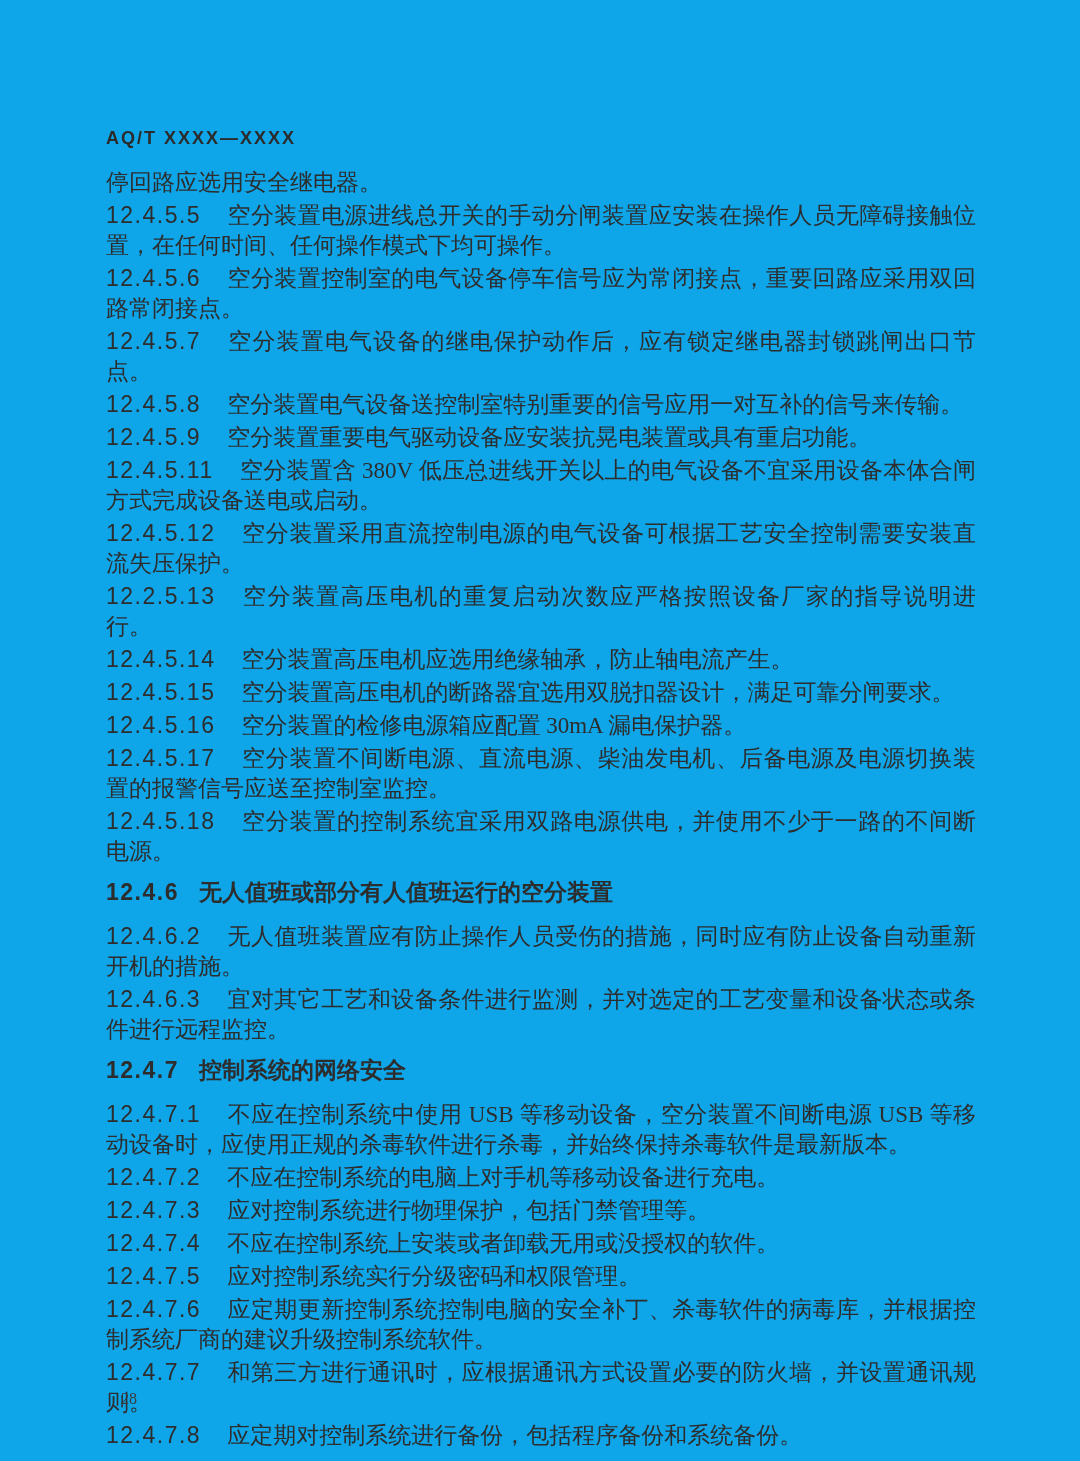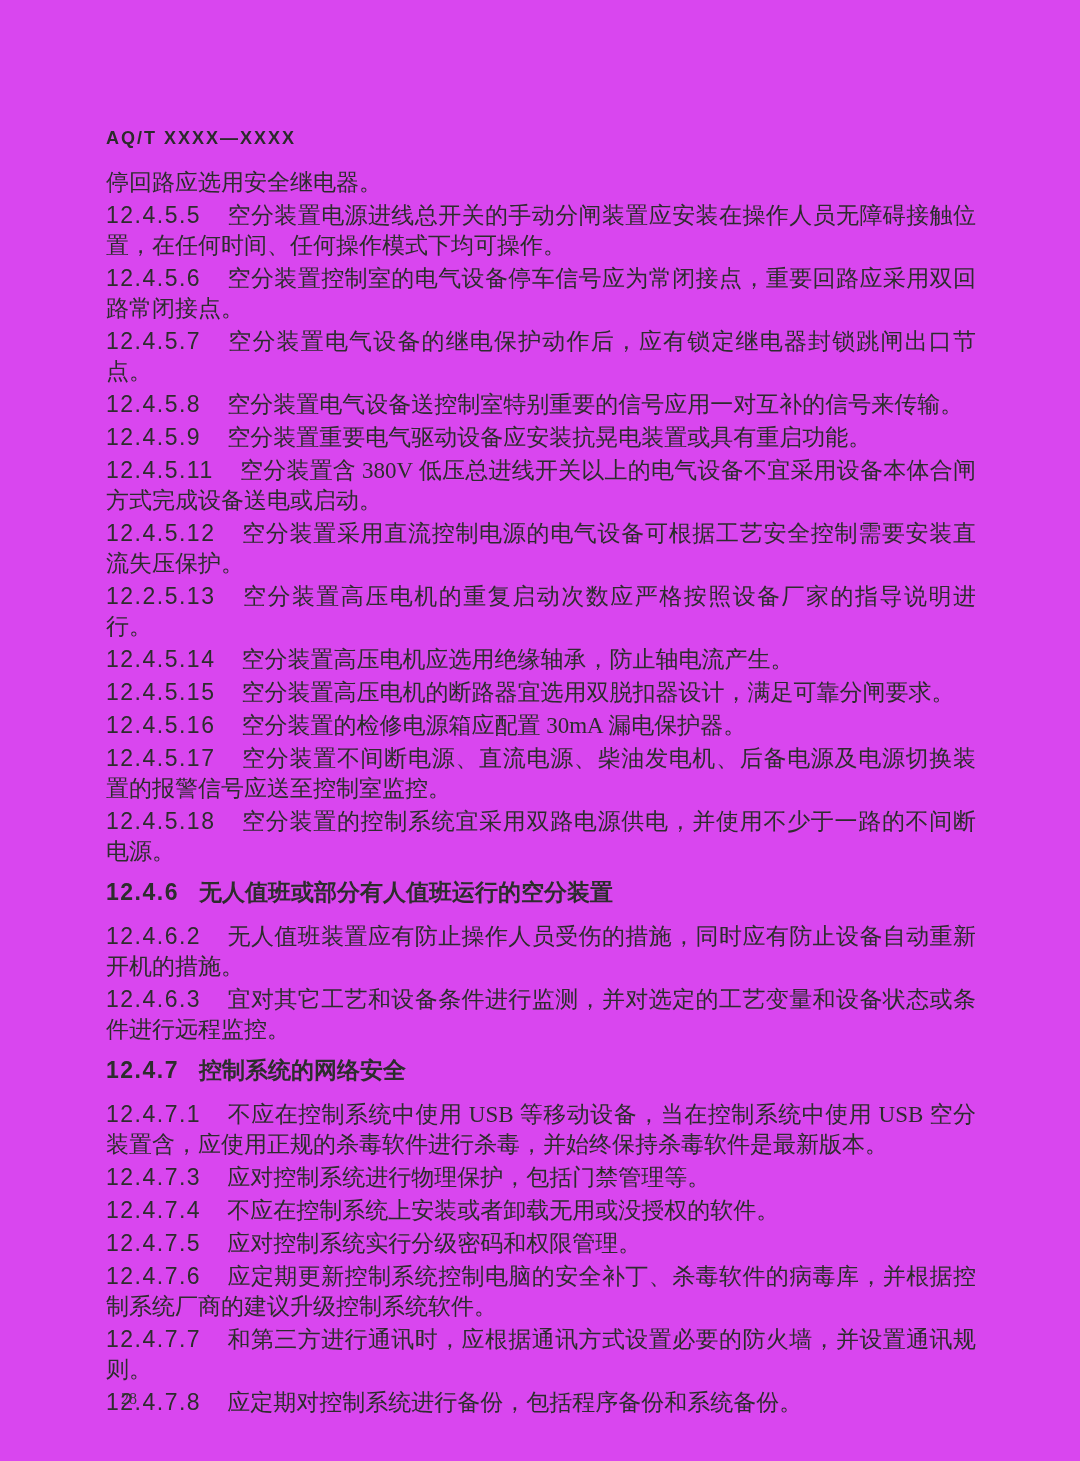--- a/index.html
+++ b/index.html
@@ -5,21 +5,21 @@
   html, body {
     margin: 0;
     padding: 0;
     background: #ffffff;
   }
   .page {
     position: relative;
     width: 1080px;
     height: 1461px;
     margin: 0 auto;
-    background: #d946ef;
+    background: #0ea5e9;
     overflow: hidden;
     color: #2d2d2d;
   }
   .std-header {
     position: absolute;
     top: 128px;
     left: 106px;
     font-family: "Liberation Sans", "DejaVu Sans", sans-serif;
     font-weight: 700;
     font-size: 18px;
@@ -84,21 +84,22 @@
       <p class="clause"><span class="num">12.2.5.13</span><span class="txt">空分装置高压电机的重复启动次数应严格按照设备厂家的指导说明进行。</span></p>
       <p class="clause"><span class="num">12.4.5.14</span><span class="txt">空分装置高压电机应选用绝缘轴承，防止轴电流产生。</span></p>
       <p class="clause"><span class="num">12.4.5.15</span><span class="txt">空分装置高压电机的断路器宜选用双脱扣器设计，满足可靠分闸要求。</span></p>
       <p class="clause"><span class="num">12.4.5.16</span><span class="txt">空分装置的检修电源箱应配置 30mA 漏电保护器。</span></p>
       <p class="clause"><span class="num">12.4.5.17</span><span class="txt">空分装置不间断电源、直流电源、柴油发电机、后备电源及电源切换装置的报警信号应送至控制室监控。</span></p>
       <p class="clause"><span class="num">12.4.5.18</span><span class="txt">空分装置的控制系统宜采用双路电源供电，并使用不少于一路的不间断电源。</span></p>
       <p class="heading"><span class="num">12.4.6</span><span class="txt">无人值班或部分有人值班运行的空分装置</span></p>
       <p class="clause"><span class="num">12.4.6.2</span><span class="txt">无人值班装置应有防止操作人员受伤的措施，同时应有防止设备自动重新开机的措施。</span></p>
       <p class="clause"><span class="num">12.4.6.3</span><span class="txt">宜对其它工艺和设备条件进行监测，并对选定的工艺变量和设备状态或条件进行远程监控。</span></p>
       <p class="heading"><span class="num">12.4.7</span><span class="txt">控制系统的网络安全</span></p>
-      <p class="clause"><span class="num">12.4.7.1</span><span class="txt">不应在控制系统中使用 USB 等移动设备，当在控制系统中使用 USB 空分装置含，应使用正规的杀毒软件进行杀毒，并始终保持杀毒软件是最新版本。</span></p>
+      <p class="clause"><span class="num">12.4.7.1</span><span class="txt">不应在控制系统中使用 USB 等移动设备，空分装置不间断电源 USB 等移动设备时，应使用正规的杀毒软件进行杀毒，并始终保持杀毒软件是最新版本。</span></p>
+      <p class="clause"><span class="num">12.4.7.2</span><span class="txt">不应在控制系统的电脑上对手机等移动设备进行充电。</span></p>
       <p class="clause"><span class="num">12.4.7.3</span><span class="txt">应对控制系统进行物理保护，包括门禁管理等。</span></p>
       <p class="clause"><span class="num">12.4.7.4</span><span class="txt">不应在控制系统上安装或者卸载无用或没授权的软件。</span></p>
       <p class="clause"><span class="num">12.4.7.5</span><span class="txt">应对控制系统实行分级密码和权限管理。</span></p>
       <p class="clause"><span class="num">12.4.7.6</span><span class="txt">应定期更新控制系统控制电脑的安全补丁、杀毒软件的病毒库，并根据控制系统厂商的建议升级控制系统软件。</span></p>
       <p class="clause"><span class="num">12.4.7.7</span><span class="txt">和第三方进行通讯时，应根据通讯方式设置必要的防火墙，并设置通讯规则。</span></p>
       <p class="clause"><span class="num">12.4.7.8</span><span class="txt">应定期对控制系统进行备份，包括程序备份和系统备份。</span></p>
     </div>
 
   <div class="pageno">28</div>
 </div>

